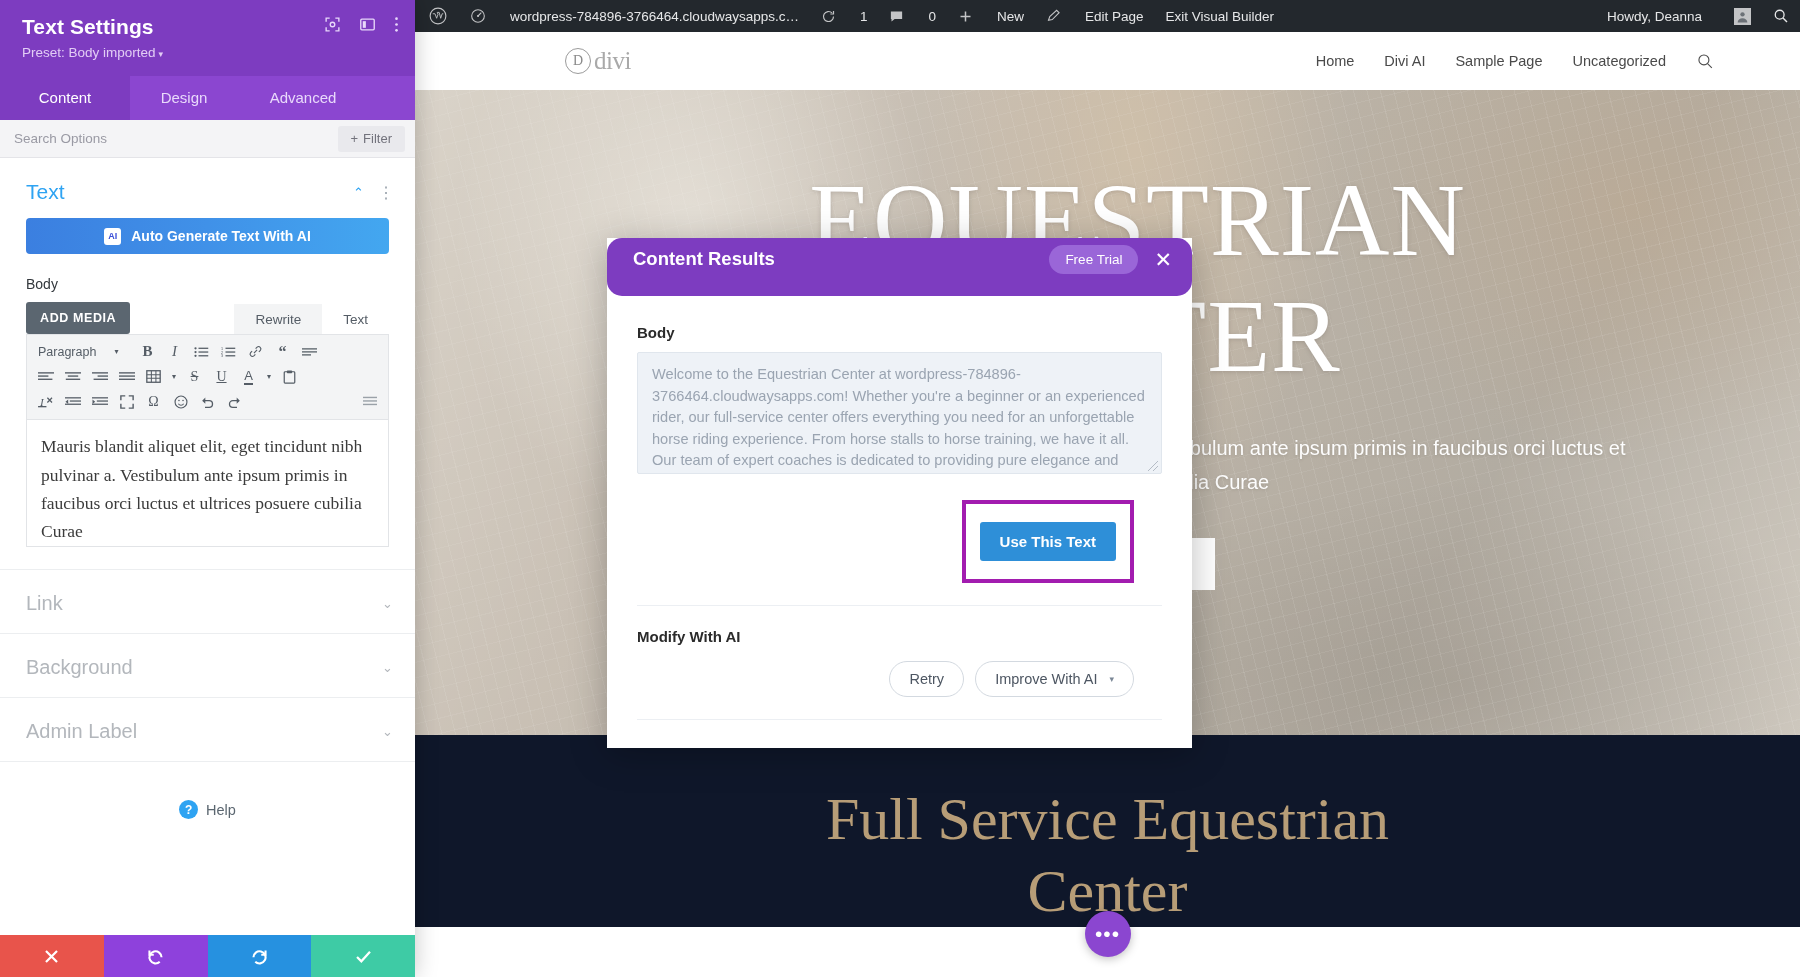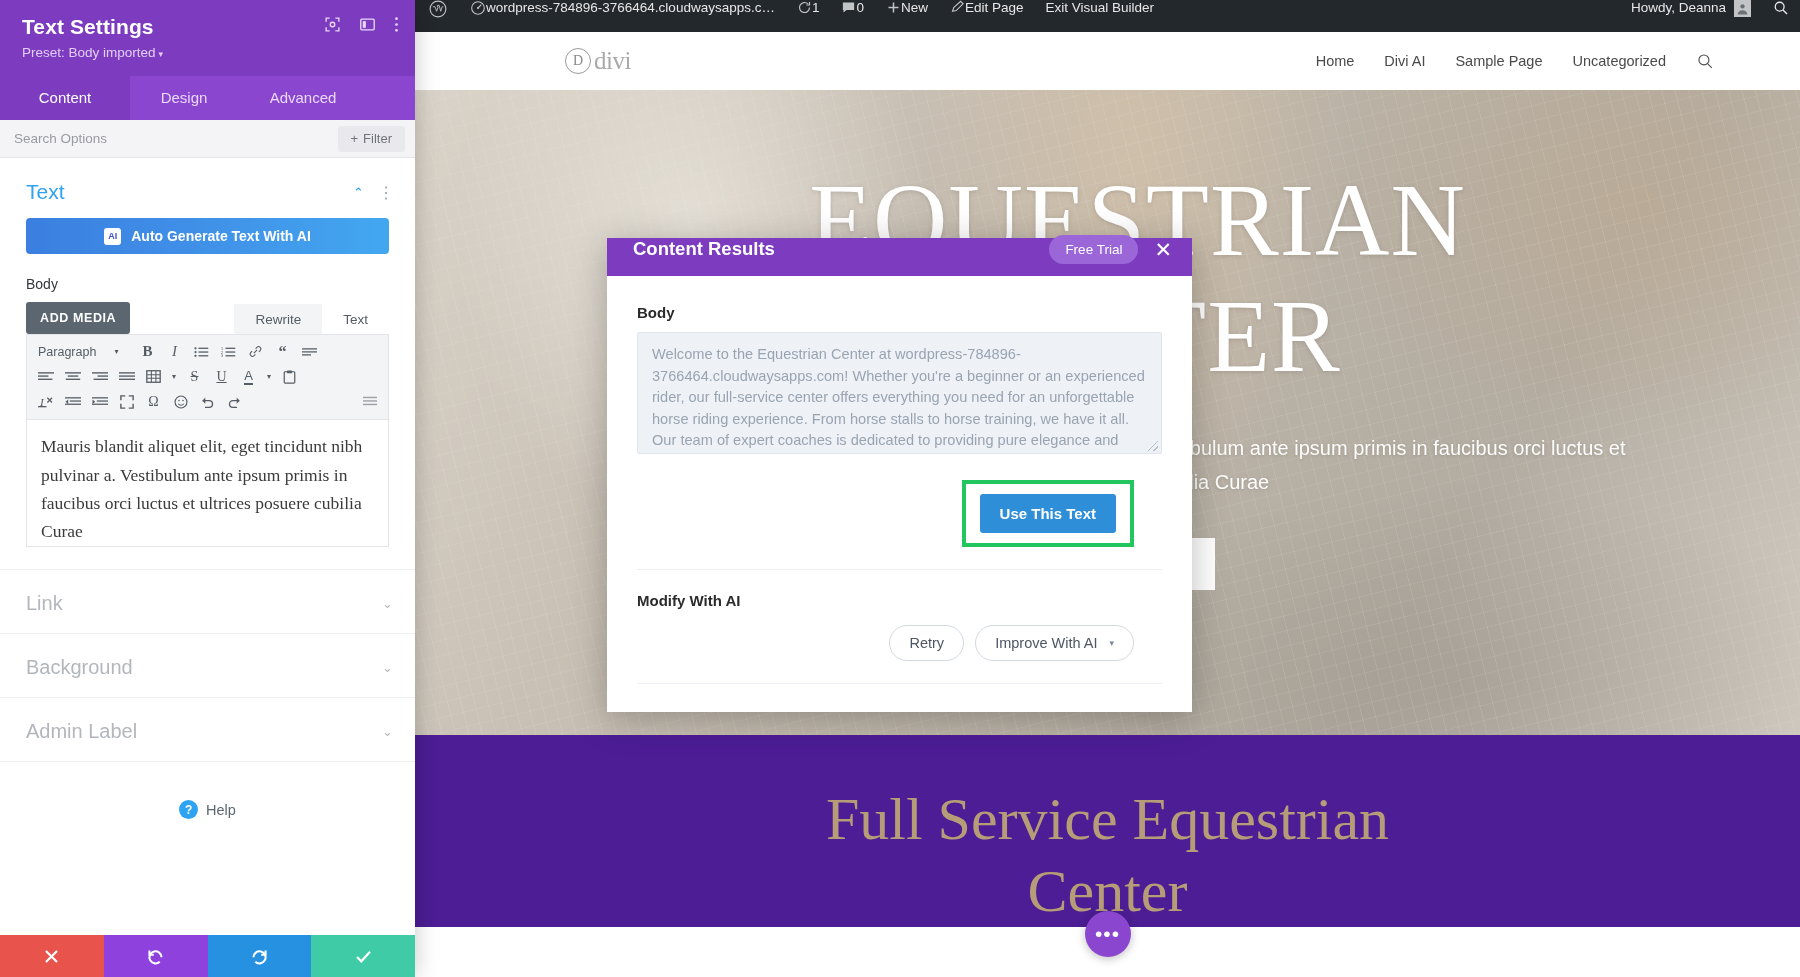--- a/index.html
+++ b/index.html
@@ -174,21 +174,21 @@
   .pf-save { background: #3ecba5; }
 
   
   .wpbar {
     position: absolute; left: 415px; top: 0; right: 0; height: 32px;
     background: #23282d; color: #e6e7e8;
     display: flex; align-items: center; font-size: 13.5px;
     z-index: 20;
   }
   .wpb-item {
-    display: flex; gap: 0;
+    display: flex; align-items: center; gap: 24px;
     padding: 0 11px; height: 32px; cursor: pointer; white-space: nowrap;
   }
   .wpb-item.logo { padding-left: 14px; padding-right: 12px; }
   .wpb-right { margin-left: auto; display: flex; align-items: center; }
   .wpb-avatar {
     width: 17px; height: 17px; background: #c3c4c6; margin-left: 8px;
     display:flex;align-items:center;justify-content:center;
   }
 
   
@@ -254,21 +254,21 @@
   }
   .hero-btn {
     margin: 38px auto 0 auto; width: 154px; height: 52px;
     background: #fff; color: #8a7a5f; font-size: 14px; font-weight: bold;
     letter-spacing: .8px;
     display: flex; align-items: center; justify-content: center;
     cursor: pointer;
   }
 
   .bottom-sec {
-    background: #4c1d95; text-align: center; padding-top: 48px;
+    background: #0f172a; text-align: center; padding-top: 48px;
   }
   .bottom-title {
     font-family: "Liberation Serif", serif;
     font-size: 60px; line-height: 1.2; color: #b79d77;
     font-weight: normal;
   }
 
   .fab {
     position: absolute; left: 50%; bottom: 20px; transform: translateX(-50%);
     width: 46px; height: 46px; border-radius: 50%;
@@ -278,22 +278,23 @@
     box-shadow: 0 2px 10px rgba(0,0,0,.25); z-index: 15;
   }
 
   
   .modal {
     position: absolute; left: 607px; top: 238px;
     width: 585px; z-index: 60;
     background: #fff; box-shadow: 0 6px 34px rgba(0,0,0,.26);
   }
   .modal-head {
-    background: #7d3cc0; height: 38px; display: flex; align-items: center;
+    background: #7d3cc0; height: 58px; display: flex; align-items: center;
     padding: 0 20px 16px 26px;
+    border-radius: 15px;
   }
   .modal-title { color: #fff; font-size: 18.5px; font-weight: bold; flex: 1; }
   .free-trial {
     background: #9a66d8; color: #fff; font-size: 13.5px;
     padding: 7px 16px; border-radius: 16px; margin-right: 16px; cursor: pointer;
   }
   .modal-x { color: #fff; font-size: 21px; cursor: pointer; line-height: 1; }
 
   .modal-body { padding: 28px 30px 28px 30px; }
   .m-label { font-size: 15px; font-weight: bold; color: #2b2b2b; margin-bottom: 11px; }
@@ -310,21 +311,21 @@
     width: 10px; height: 10px;
     background:
       linear-gradient(135deg, transparent 46%, #b4bcc6 46%, #b4bcc6 54%, transparent 54%),
       linear-gradient(135deg, transparent 72%, #b4bcc6 72%, #b4bcc6 80%, transparent 80%);
   }
   .use-wrap {
     margin-top: 26px; display: flex; justify-content: flex-end;
     padding-right: 28px;
   }
   .use-highlight {
-    border: 4px solid #22c55e; padding: 10px 14px; background: #fff;
+    border: 4px solid #a21caf; padding: 18px 14px; background: #fff;
   }
   .use-btn {
     background: #2e8fd8; color: #fff; font-size: 15px; font-weight: bold;
     padding: 11px 20px; border-radius: 3px; cursor: pointer;
   }
   .divider { border-top: 1px solid #eceff3; margin: 22px 0 0 0; }
 
   .m-section { margin-top: 22px; }
   .pill-row {
     display: flex; justify-content: flex-end; gap: 11px; margin-top: 16px;

